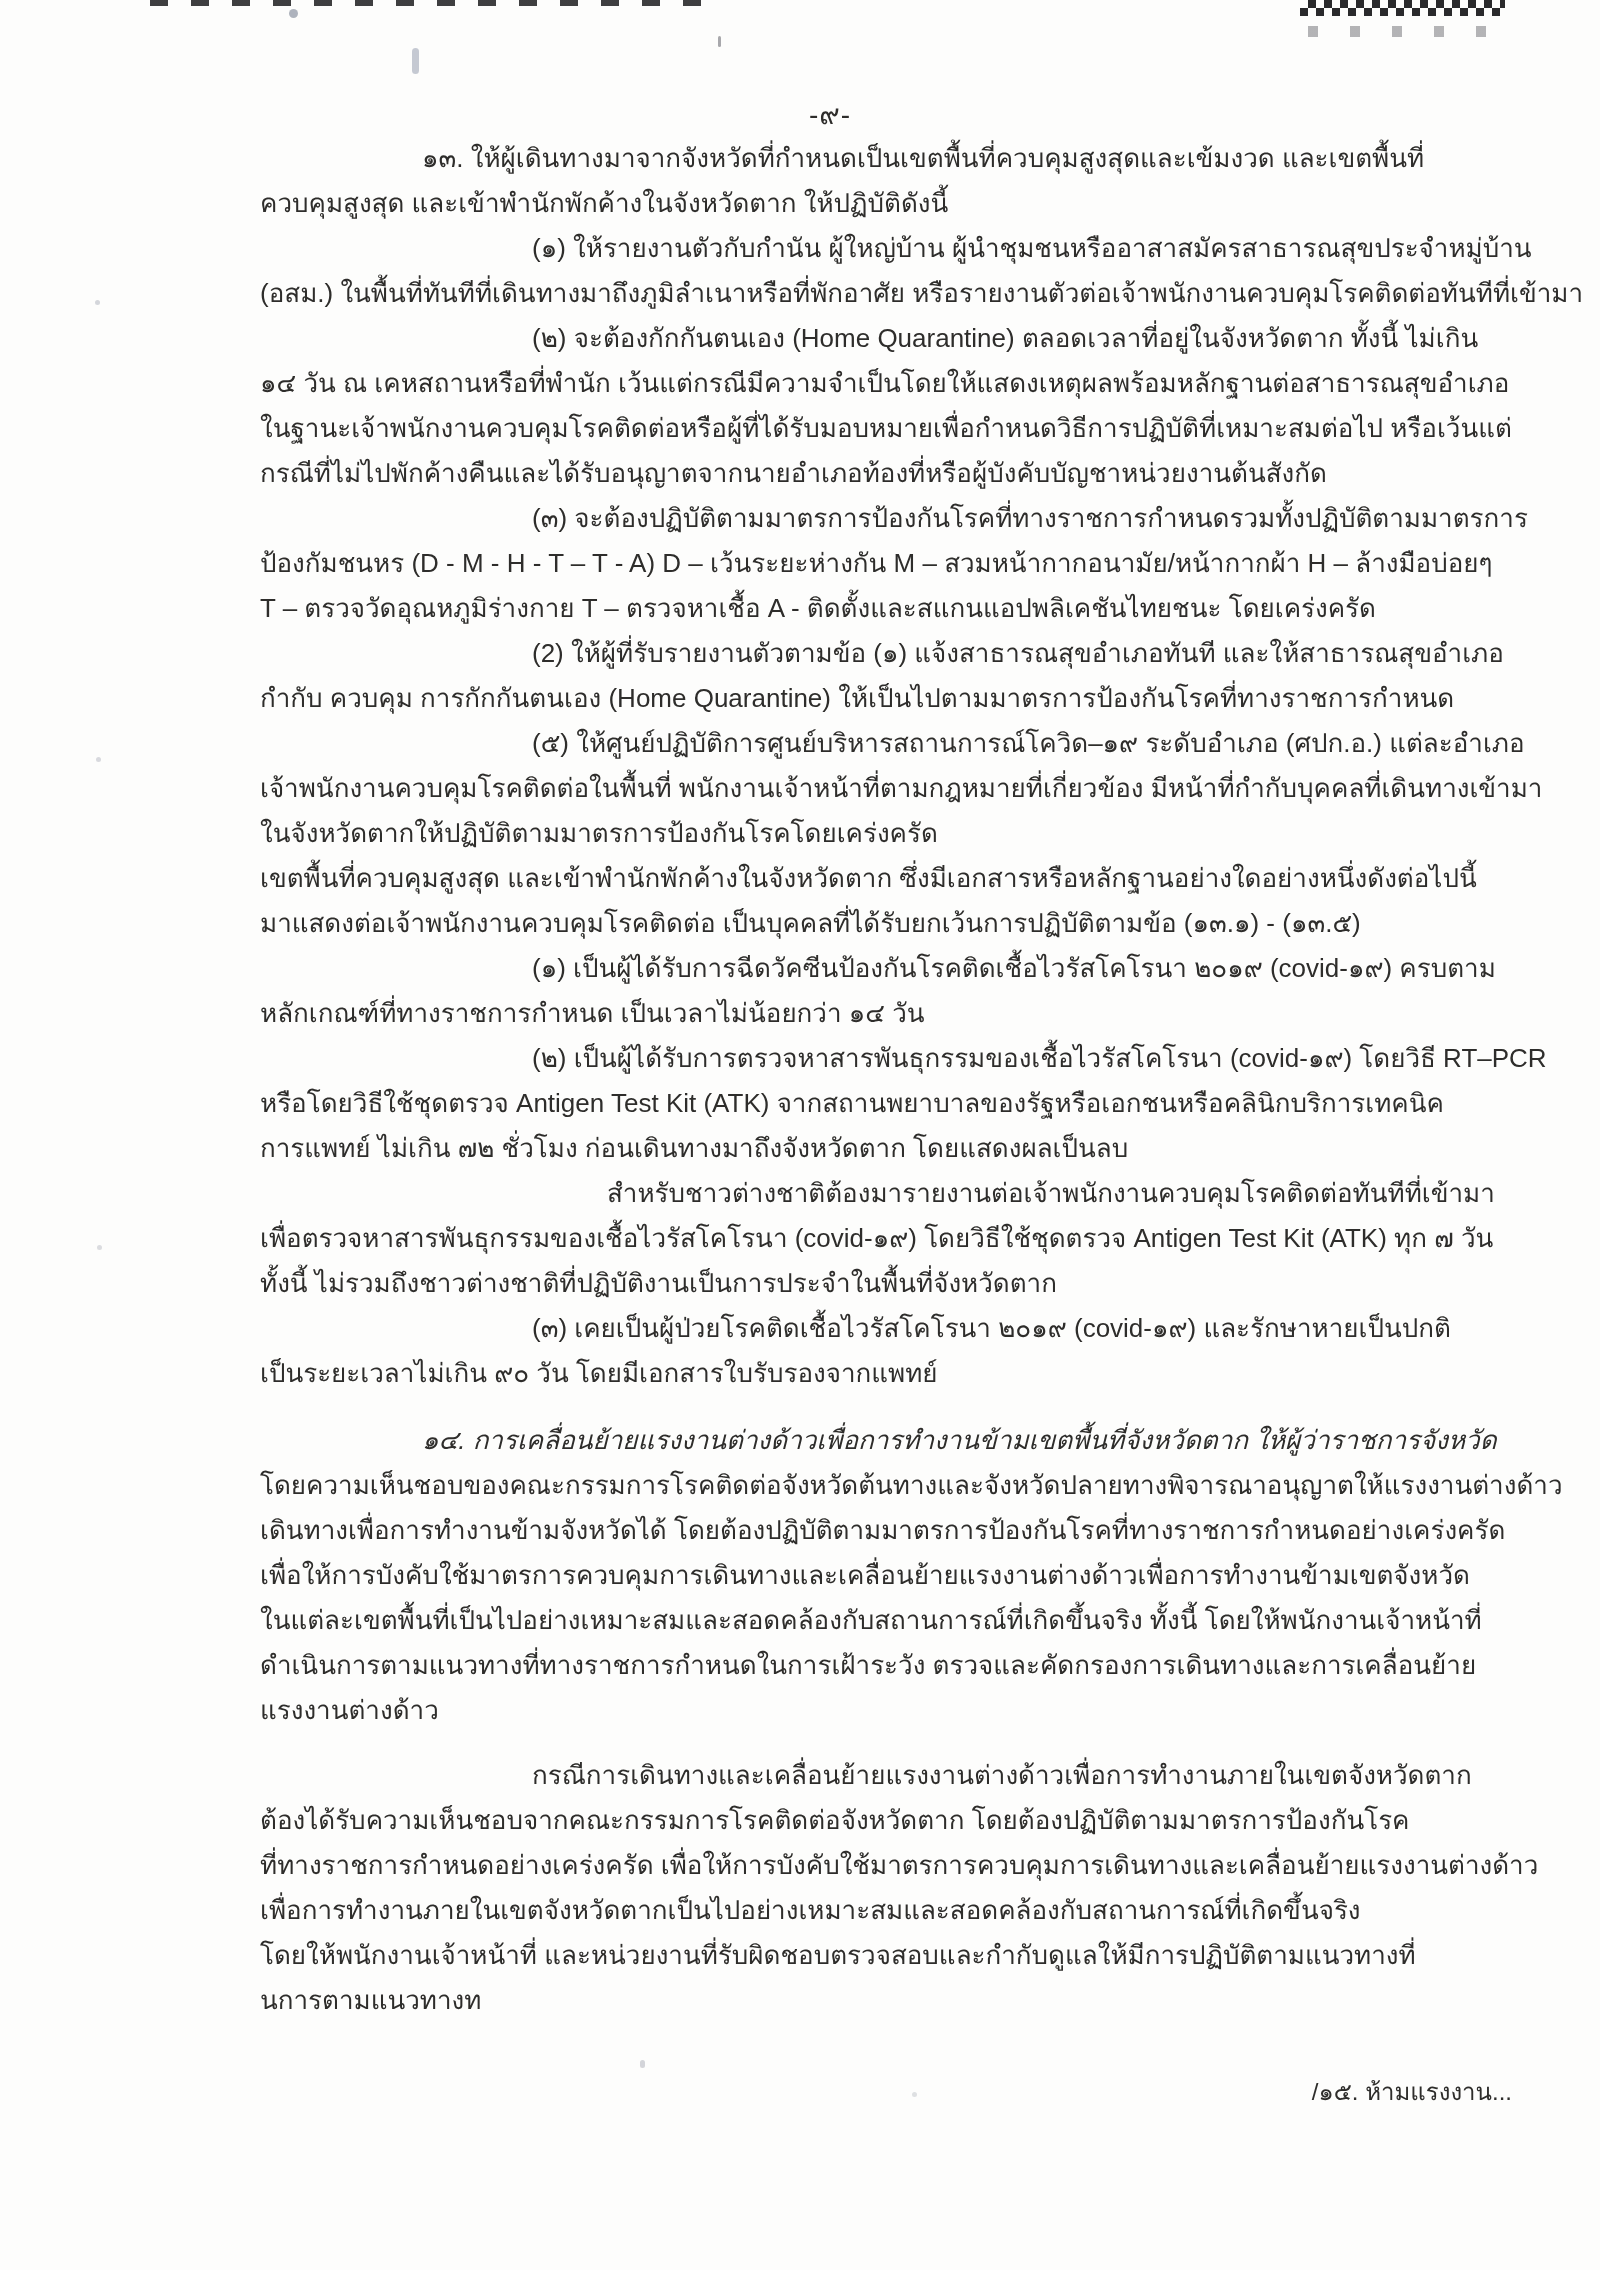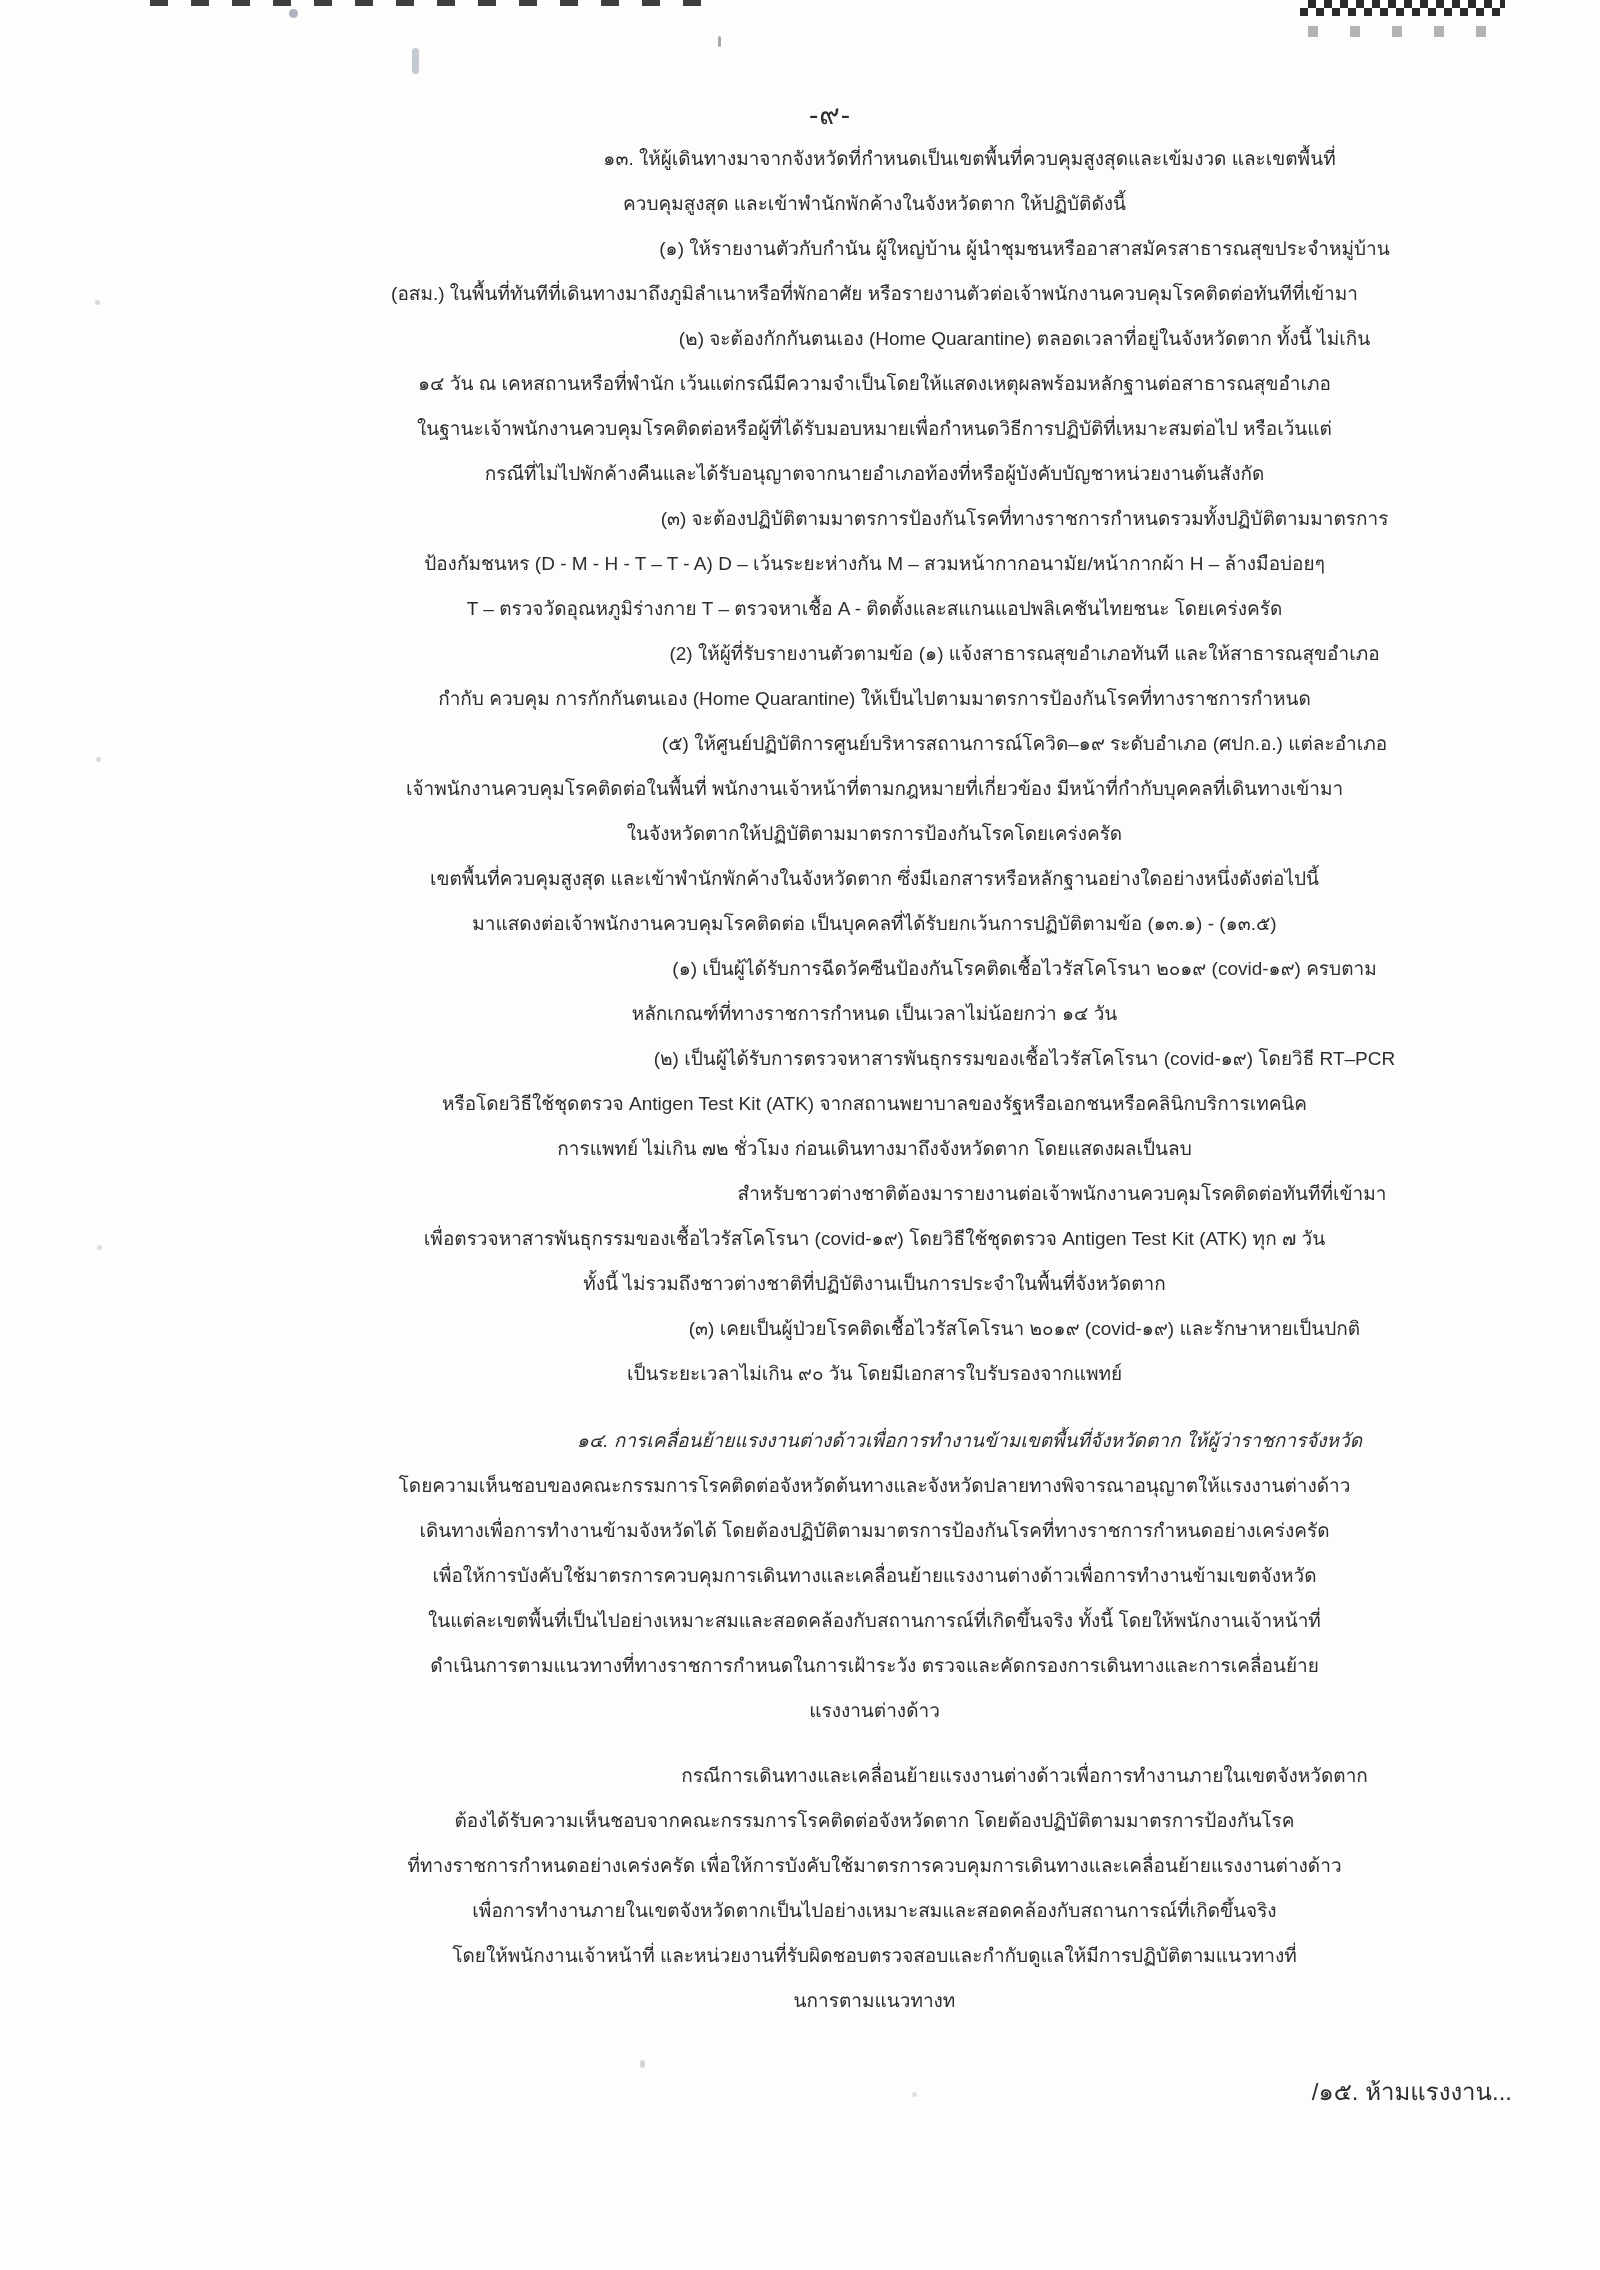--- a/index.html
+++ b/index.html
@@ -21,29 +21,28 @@
     text-align:center;
     font-size:28px;
     letter-spacing:1px;
     transform:translateX(30px);
   }
   .doc-body{
     position:absolute;
     left:232px;
     top:136px;
     width:1285px;
-    font-size:19px;
+    font-size:26px;
     line-height:45px;
-    text-align:center;
   }
   .line{
     height:45px;
     white-space:nowrap;
   }
-  .ind-none{padding-left:0;}
+  .ind-none{padding-left:0;margin-left:28px;}
   .ind-num{padding-left:190px;}
   .ind-sub{padding-left:300px;}
   .ind-deep{padding-left:375px;}
   .footer-note{
     position:absolute;
     top:2072px;
     left:232px;
     width:1280px;
     text-align:right;
     font-size:24px;

